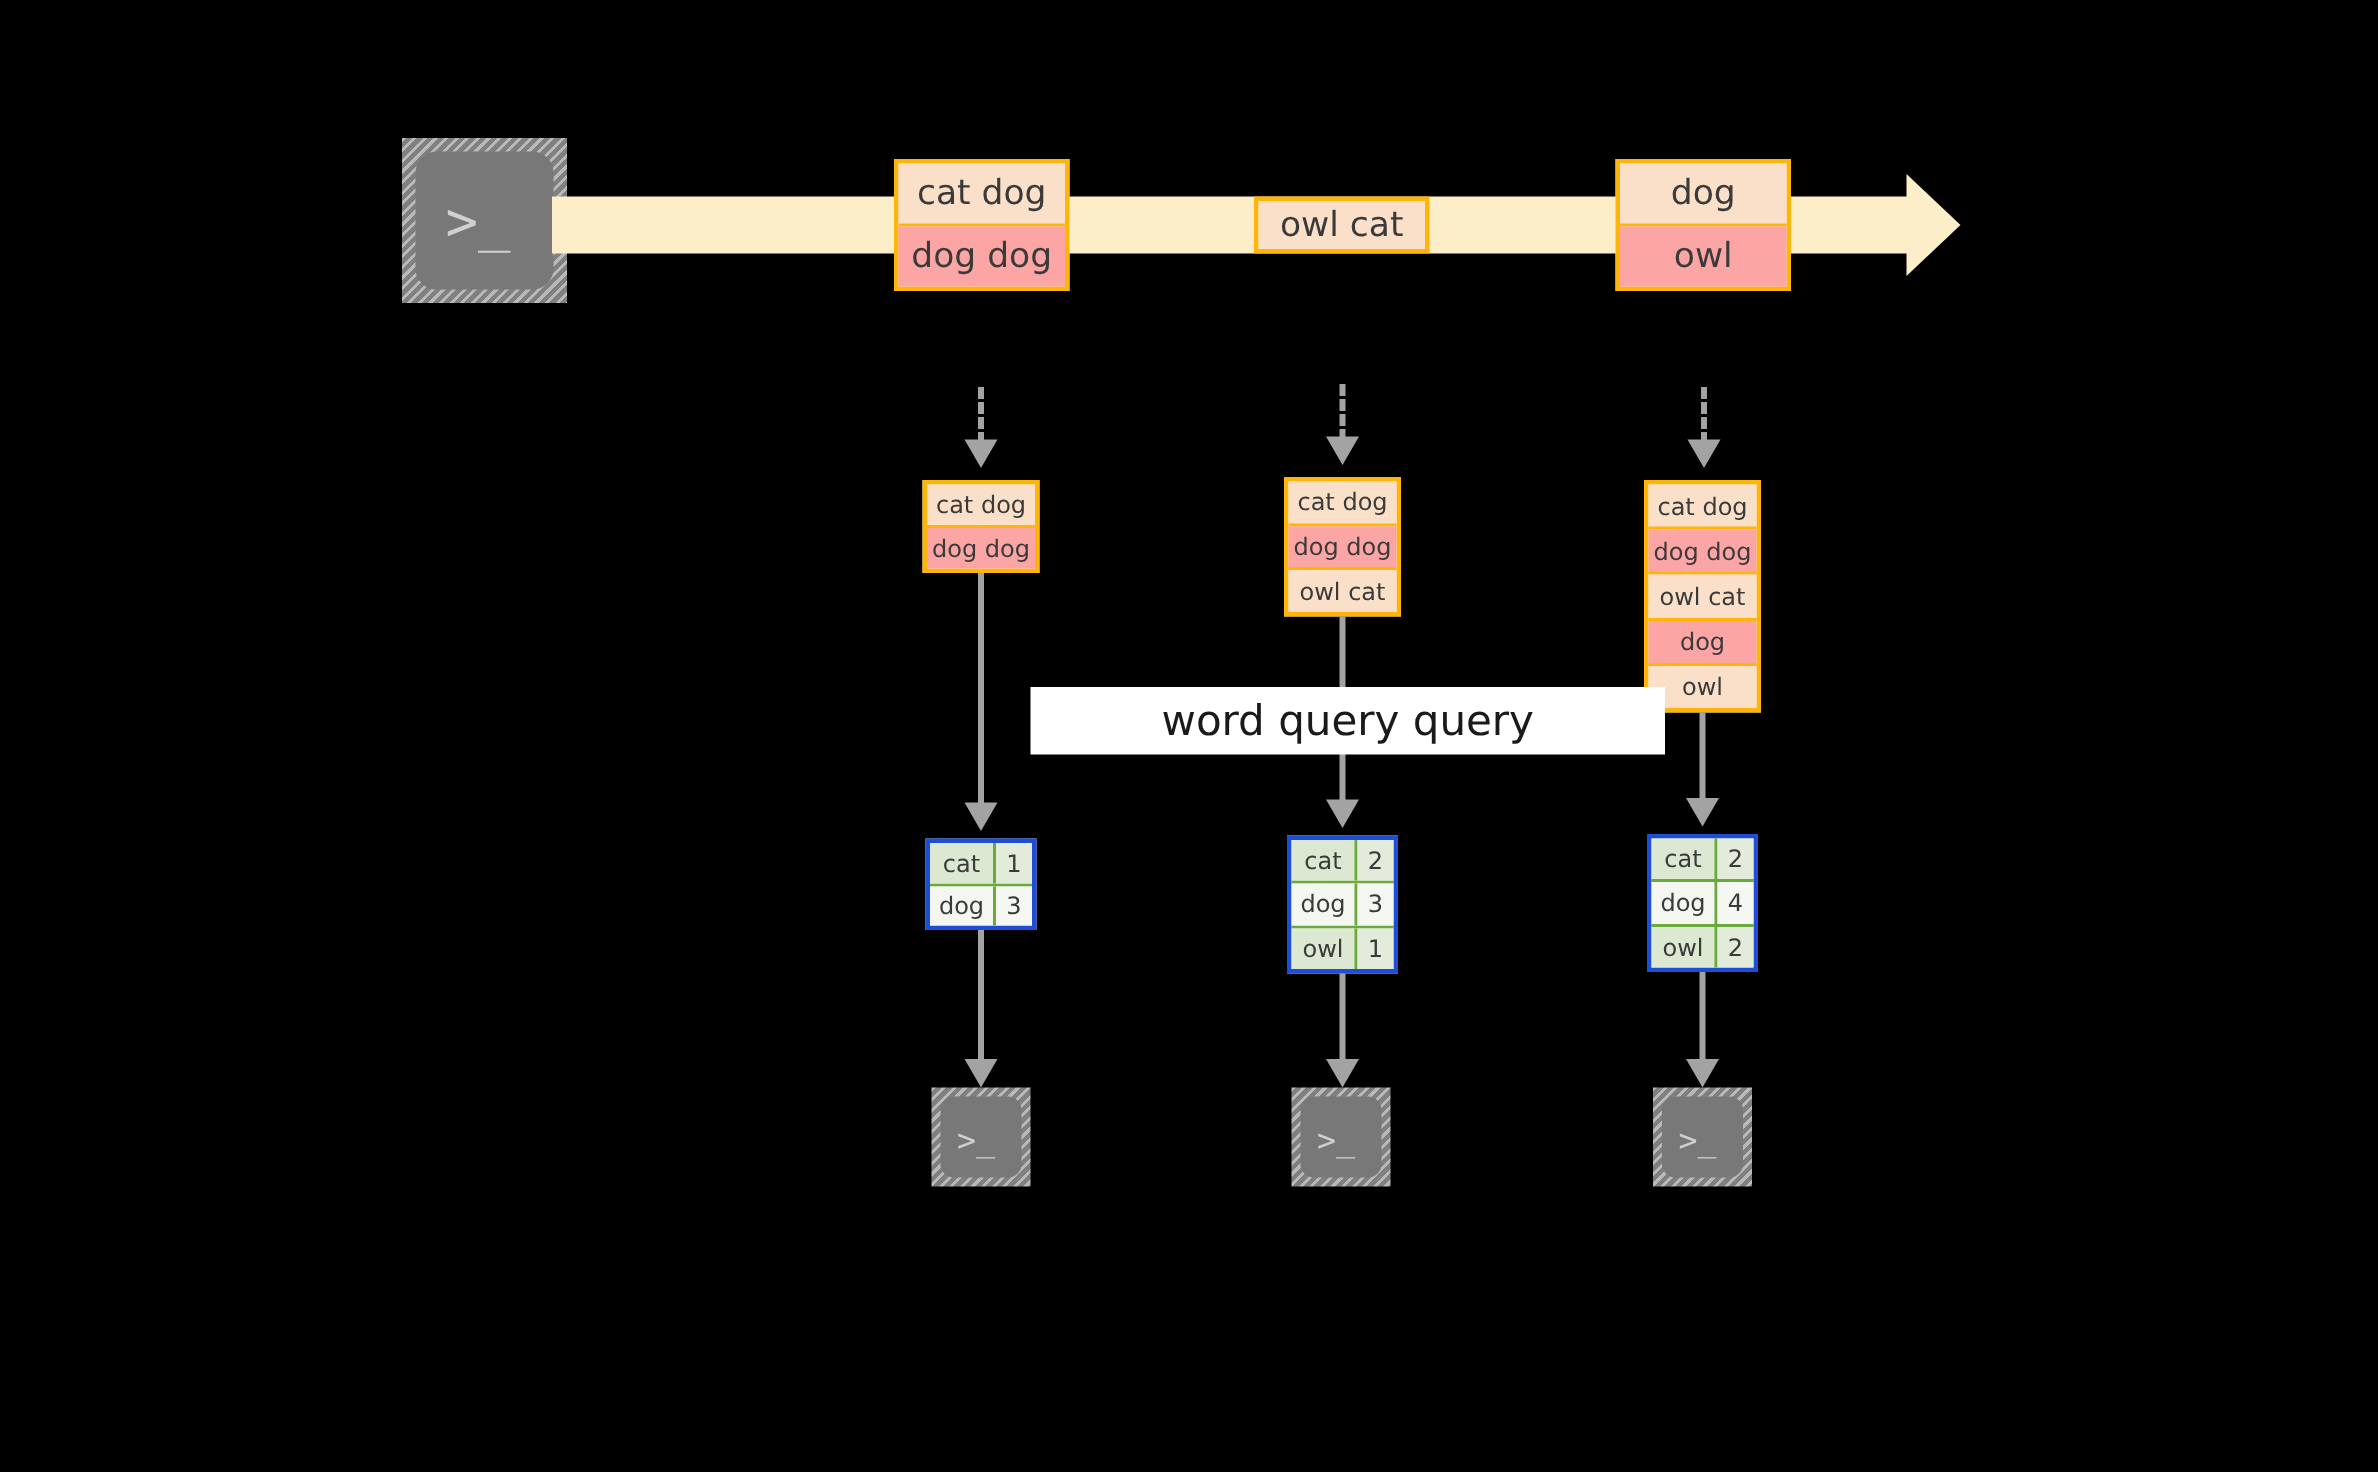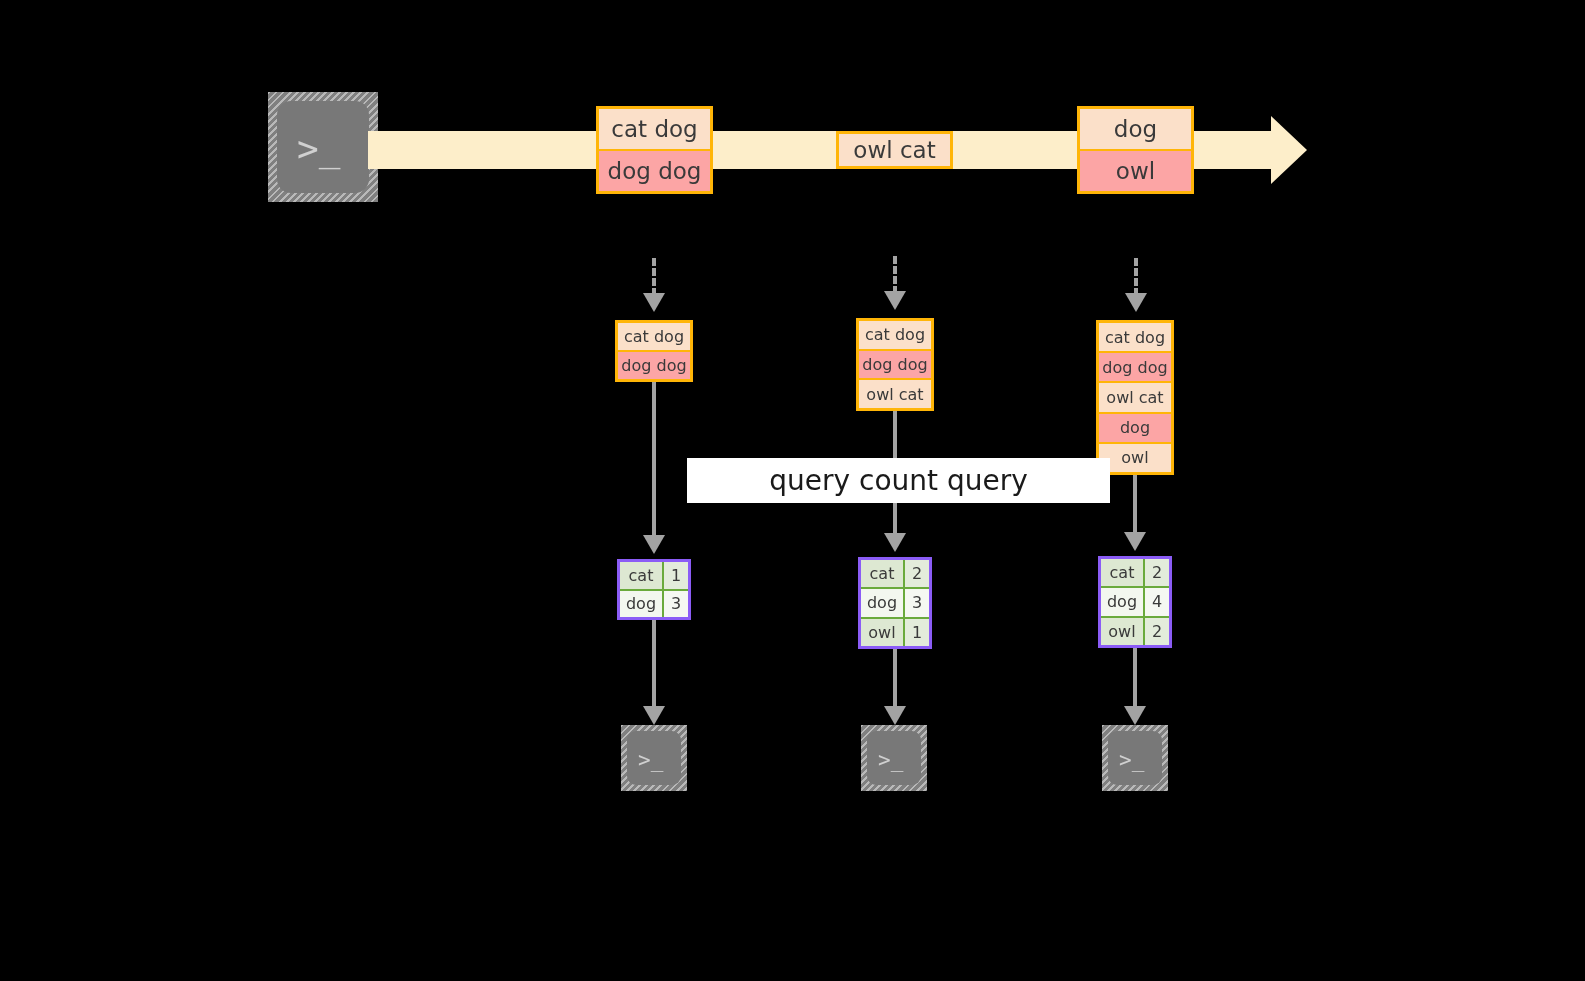--- a/index.html
+++ b/index.html
@@ -103,21 +103,21 @@
   
   .rec.mid .cell { font-size: 16px; }
   .rec.m1 { left: 615px;  top: 320px; width: 78px;  height: 62px; }
   .rec.m2 { left: 856px;  top: 318px; width: 78px;  height: 93px; }
   .rec.m3 { left: 1096px; top: 320px; width: 78px;  height: 155px; }
 
   
   .res {
     position: absolute;
     box-sizing: border-box;
-    border: 3px solid #8b5cf6;
+    border: 3px solid #1d4ed8;
     background: #f2f7ee;
     display: flex;
     flex-direction: column;
   }
   .res .row {
     flex: 1 1 auto;
     display: flex;
     border-bottom: 2px solid #6aaa3c;
   }
   .res .row:last-child { border-bottom: 0; }
@@ -234,21 +234,21 @@
 
   <div class="aline" style="left:652px; top:382px; height:155px;"></div>
   <div class="ahead" style="left:643px; top:535px;"></div>
 
   <div class="aline" style="left:893px; top:411px; height:124px;"></div>
   <div class="ahead" style="left:884px; top:533px;"></div>
 
   <div class="aline" style="left:1133px; top:475px; height:60px;"></div>
   <div class="ahead" style="left:1124px; top:532px;"></div>
 
-  <div class="query-label">query count query</div>
+  <div class="query-label">word query query</div>
 
   <div class="res g1">
     <div class="row alt">
       <div class="k">cat</div>
       <div class="v">1</div>
     </div>
     <div class="row plain">
       <div class="k">dog</div>
       <div class="v">3</div>
     </div>

